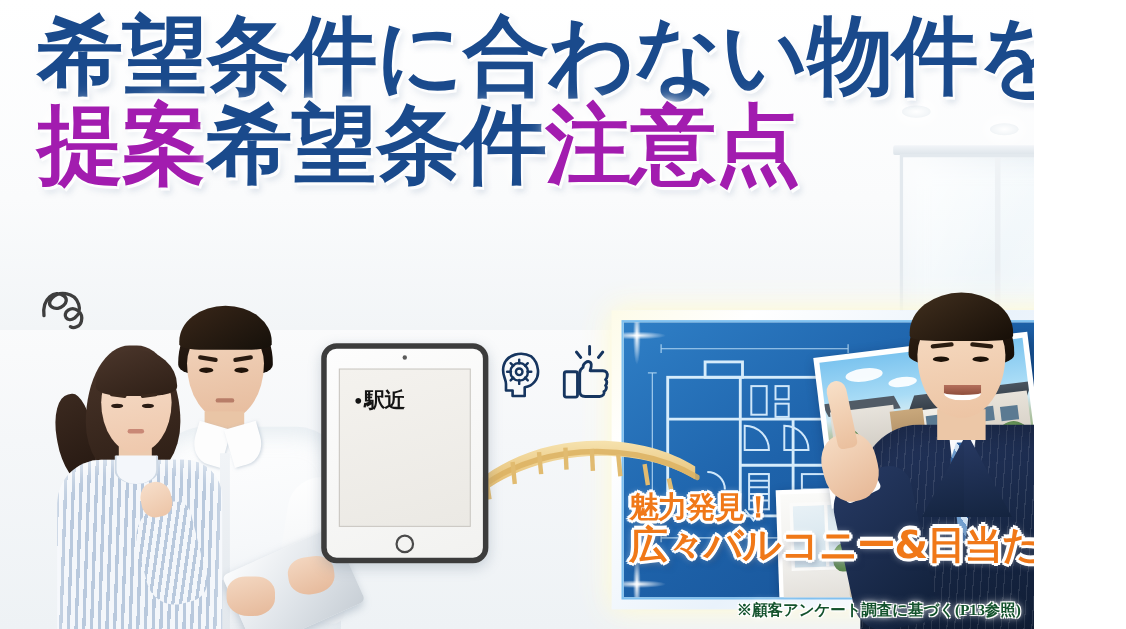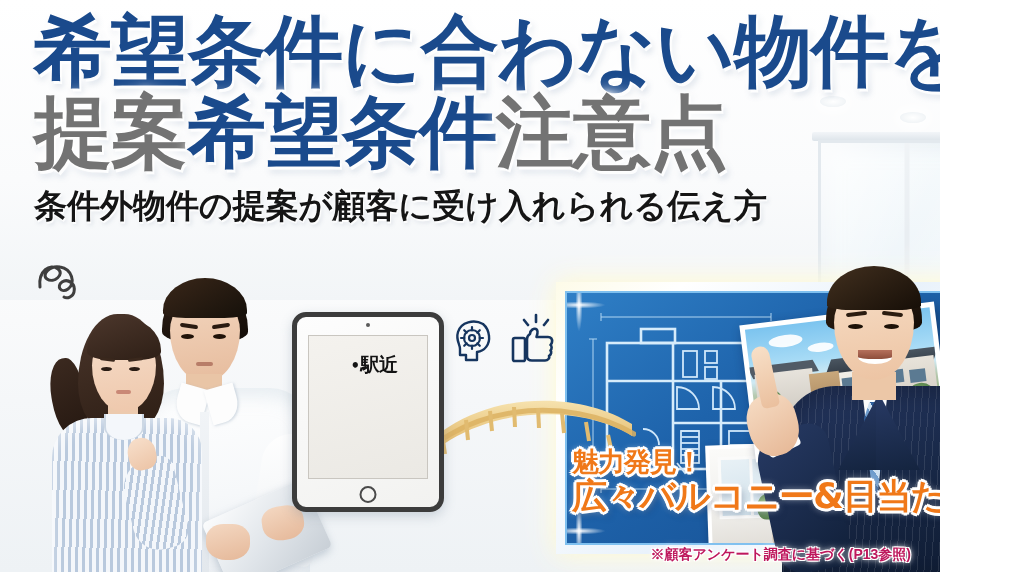--- a/index.html
+++ b/index.html
@@ -110,21 +110,21 @@
   }
   .tl2{
     font-size:78px;
     margin-top:6px;
     text-shadow:
       0 0 4px #fff, 0 0 8px #fff, 0 0 14px #fff, 0 0 20px #fff,
       2px 3px 0 rgba(255,255,255,.95),
       3px 5px 6px rgba(90,120,160,.35);
   }
   .seg-blue{ color:#1A4A8C; }
-  .seg-orange{ color:#737373; }
+  .seg-orange{ color:#a21caf; }
   .subtitle{
     margin-top:14px;
     font-family:"DejaVu Sans","Liberation Sans",sans-serif;
     font-weight:bold;
     font-size:33px;
     color:#151515;
     letter-spacing:0px;
     white-space:nowrap;
     text-shadow:0 0 5px #fff,0 0 10px #fff,1px 2px 0 rgba(255,255,255,.9),2px 3px 4px rgba(120,140,165,.3);
   }
@@ -267,21 +267,21 @@
     position:absolute; left:11px; right:11px; top:18px; bottom:28px;
     background:linear-gradient(165deg,#f4f2ee 0%,#ebe9e4 100%);
     border:1px solid #c9c6c0;
     padding:9px 0 0 12px;
   }
   .cond-title{
     font-family:"DejaVu Sans","Liberation Sans",sans-serif;
     font-weight:bold; font-size:21px; color:#141414; line-height:1.1;
     letter-spacing:-.5px;
   }
-  .cond-list{ list-style:none; margin-top:7px;text-align:center; }
+  .cond-list{ list-style:none; margin-top:7px; }
   .cond-list li{
     font-family:"DejaVu Sans","Liberation Sans",sans-serif;
     font-weight:bold; font-size:19px; color:#141414;
     line-height:1.32; letter-spacing:-.5px;
   }
   .cond-list li:before{ content:"\2022"; margin-right:1px; font-size:15px; }
 
   
   .icon-head{ position:absolute; left:452px; top:318px; z-index:30; }
   .icon-thumb{ position:absolute; left:508px; top:312px; z-index:30; }
@@ -492,23 +492,23 @@
   .co2{
     font-size:35px; margin-top:3px;
     text-shadow:
       -2px -2px 0 #fff, 2px -2px 0 #fff, -2px 2px 0 #fff, 2px 2px 0 #fff,
       -3px 0 0 #fff, 3px 0 0 #fff, 0 -3px 0 #fff, 0 3px 0 #fff,
       0 0 8px #fff, 3px 4px 7px rgba(10,30,70,.5);
   }
 
   
   .footnote{
-    position:absolute; right:29px; bottom:8px; z-index:50;
-    font-family:Liberation Sans, sans-serif;
-    font-weight:bold; font-size:14px; color:#be185d; white-space:nowrap;
+    position:absolute; right:12px; bottom:8px; z-index:50;
+    font-family:Liberation Serif, serif;
+    font-weight:bold; font-size:14px; color:#14532d; white-space:nowrap;
     text-shadow:-1px -1px 0 #fff,1px -1px 0 #fff,-1px 1px 0 #fff,1px 1px 0 #fff,0 0 5px #fff,0 0 9px #fff;
   }
 </style>
 </head>
 <body>
 
 <div id="stage">
 
   <div class="bg-room">
     <div class="bg-ceiling"></div>
@@ -525,21 +525,20 @@
     <div class="monitor-stand"></div>
     <div class="keyboard"></div>
     <div class="binder" style="left:952px;background:#35506e;"></div>
     <div class="binder" style="left:976px;background:#6a7a8c;"></div>
     <div class="binder" style="left:1000px;background:#44607c;"></div>
   </div>
 
   <div class="title-wrap">
     <div class="tl tl1">希望条件に合わない物件を</div>
     <div class="tl tl2"><span class="seg-orange">提案</span><span class="seg-blue">希望条件</span><span class="seg-orange">注意点</span></div>
-    <div class="subtitle">条件外物件の提案が顧客に受け入れられる伝え方</div>
   </div>
 
   <div class="people">
 
     <svg class="squiggle" width="68" height="50" viewBox="0 0 68 50">
       <path d="M10 30 C8 14, 20 6, 28 12 C35 17, 24 27, 17 22 C11 18, 20 8, 30 10 C42 12, 46 26, 38 32 C31 37, 26 29, 32 25 C38 21, 46 27, 44 35 C43 40, 37 42, 34 40" fill="none" stroke="#3e3e3e" stroke-width="3" stroke-linecap="round"></path>
     </svg>
 
     <div class="m-shirt"></div>
     <div class="m-hair"></div>

